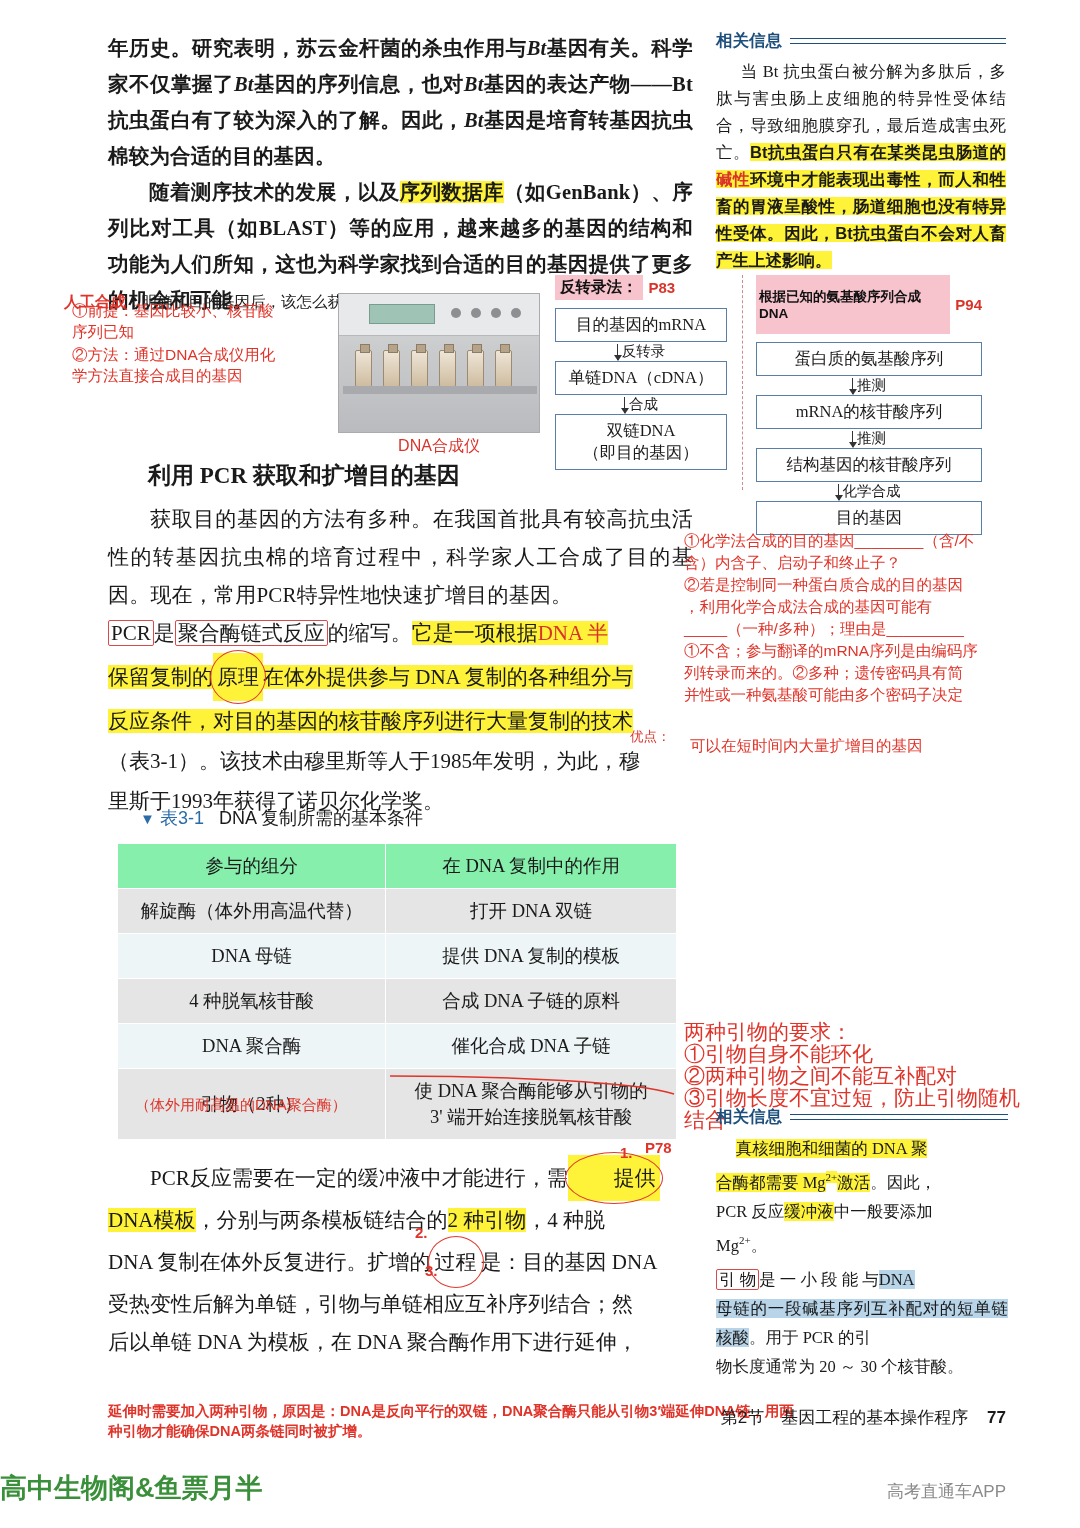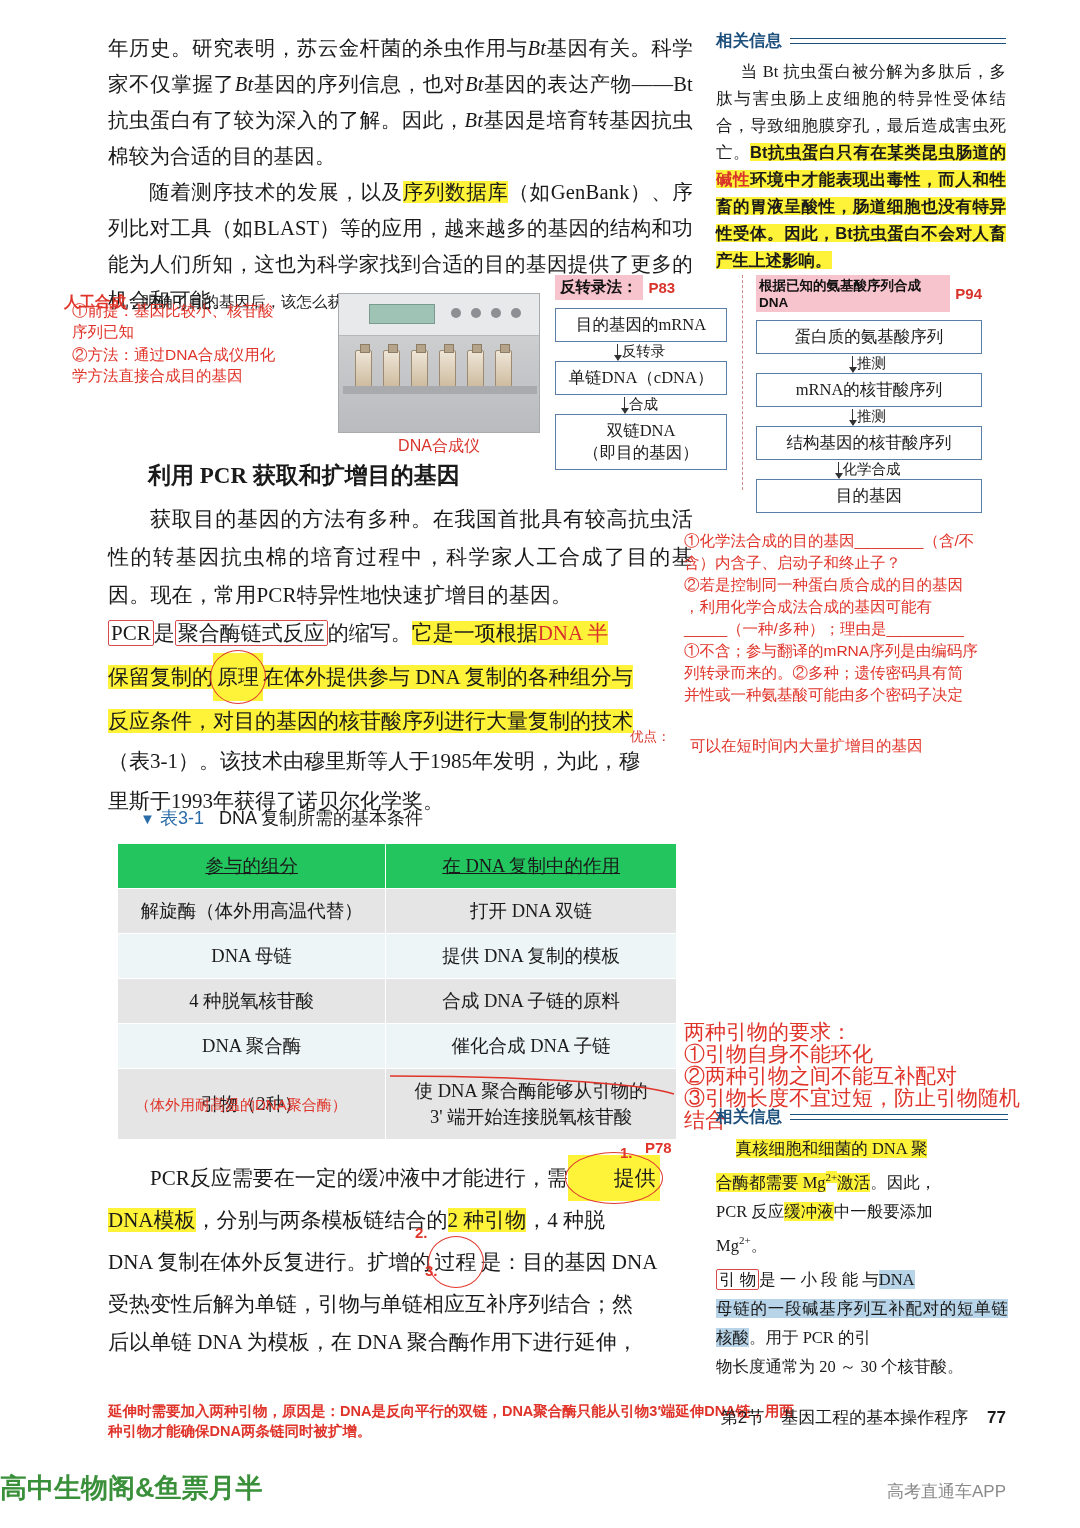--- a/index.html
+++ b/index.html
@@ -11,21 +11,21 @@
     font-family: "Liberation Serif", serif;
     color: #1a1a1a;
     position: relative;
     overflow: hidden;
   }
   .page { position: relative; width: 1080px; height: 1528px; }
 
   
   .col-left {
     position: absolute;
-    left: 108px; top: 30px; width: 585px;
+    left: 108px; top: 30px; width: 585px; font-weight: bold;
   }
   .body-p {
     font-size: 20.5px;
     line-height: 36px;
     text-align: justify;
     letter-spacing: 0.2px;
   }
   .indent { text-indent: 2em; }
   .hl { background: #fff33a; }
   .hl-blue { background: #b8d4e8; }
@@ -176,21 +176,21 @@
     position: absolute; left: 117px; top: 843px;
     width: 560px; border-collapse: collapse;
     font-size: 18.5px;
   }
   table.t31 td {
     border: 1.5px solid #ffffff;
     text-align: center;
     padding: 9px 6px;
     line-height: 26px;
   }
-  .th { background: #22c55e; font-weight: normal; text-decoration: underline; }
+  .th { background: #86efac; font-weight: normal; }
   .r1 { background: #e5e5e5; }
   .r2 { background: #eef5f6; }
   .footer-inner {
     position: absolute; right: 74px; top: 1406px;
     font-size: 17px;
     font-family: "Liberation Sans", sans-serif;
   }
   .wm1 {
     position: absolute; left: 0; top: 1470px; width: 1080px;
     text-align: left;
@@ -270,21 +270,21 @@
       <span class="arrow-label">合成</span>
     </div>
     <div class="flowbox">
       <div>双链DNA</div>
       <div>（即目的基因）</div>
     </div>
   </div>
 
   <div style="position:absolute; left:756px; top:275px; width:226px;">
     <div style="display:flex; align-items:center; gap:5px; margin-bottom:8px;">
-      <span class="tag-pink" style="font-size:13.5px; padding:2px 3px;">根据已知的氨基酸序列合成DNA</span>
+      <span class="tag-pink" style="font-size:13.5px; padding:13px 3px;">根据已知的氨基酸序列合成DNA</span>
       <span class="red hand-b" style="font-family:'Liberation Sans',sans-serif; font-size:15px;">P94</span>
     </div>
     <div class="flowbox">蛋白质的氨基酸序列</div>
     <div class="arrow-wrap">
       <div class="arrow-line"></div>
       <span class="arrow-label">推测</span>
     </div>
     <div class="flowbox">mRNA的核苷酸序列</div>
     <div class="arrow-wrap">
       <div class="arrow-line"></div>

